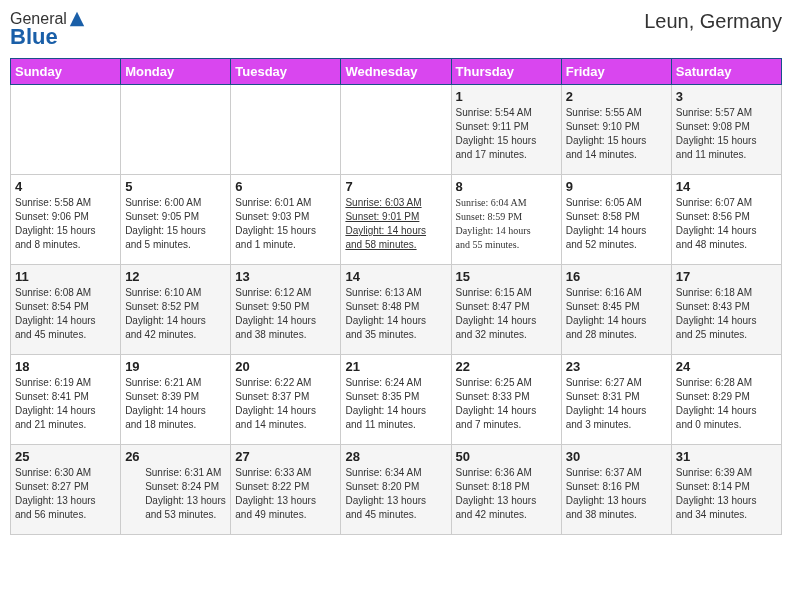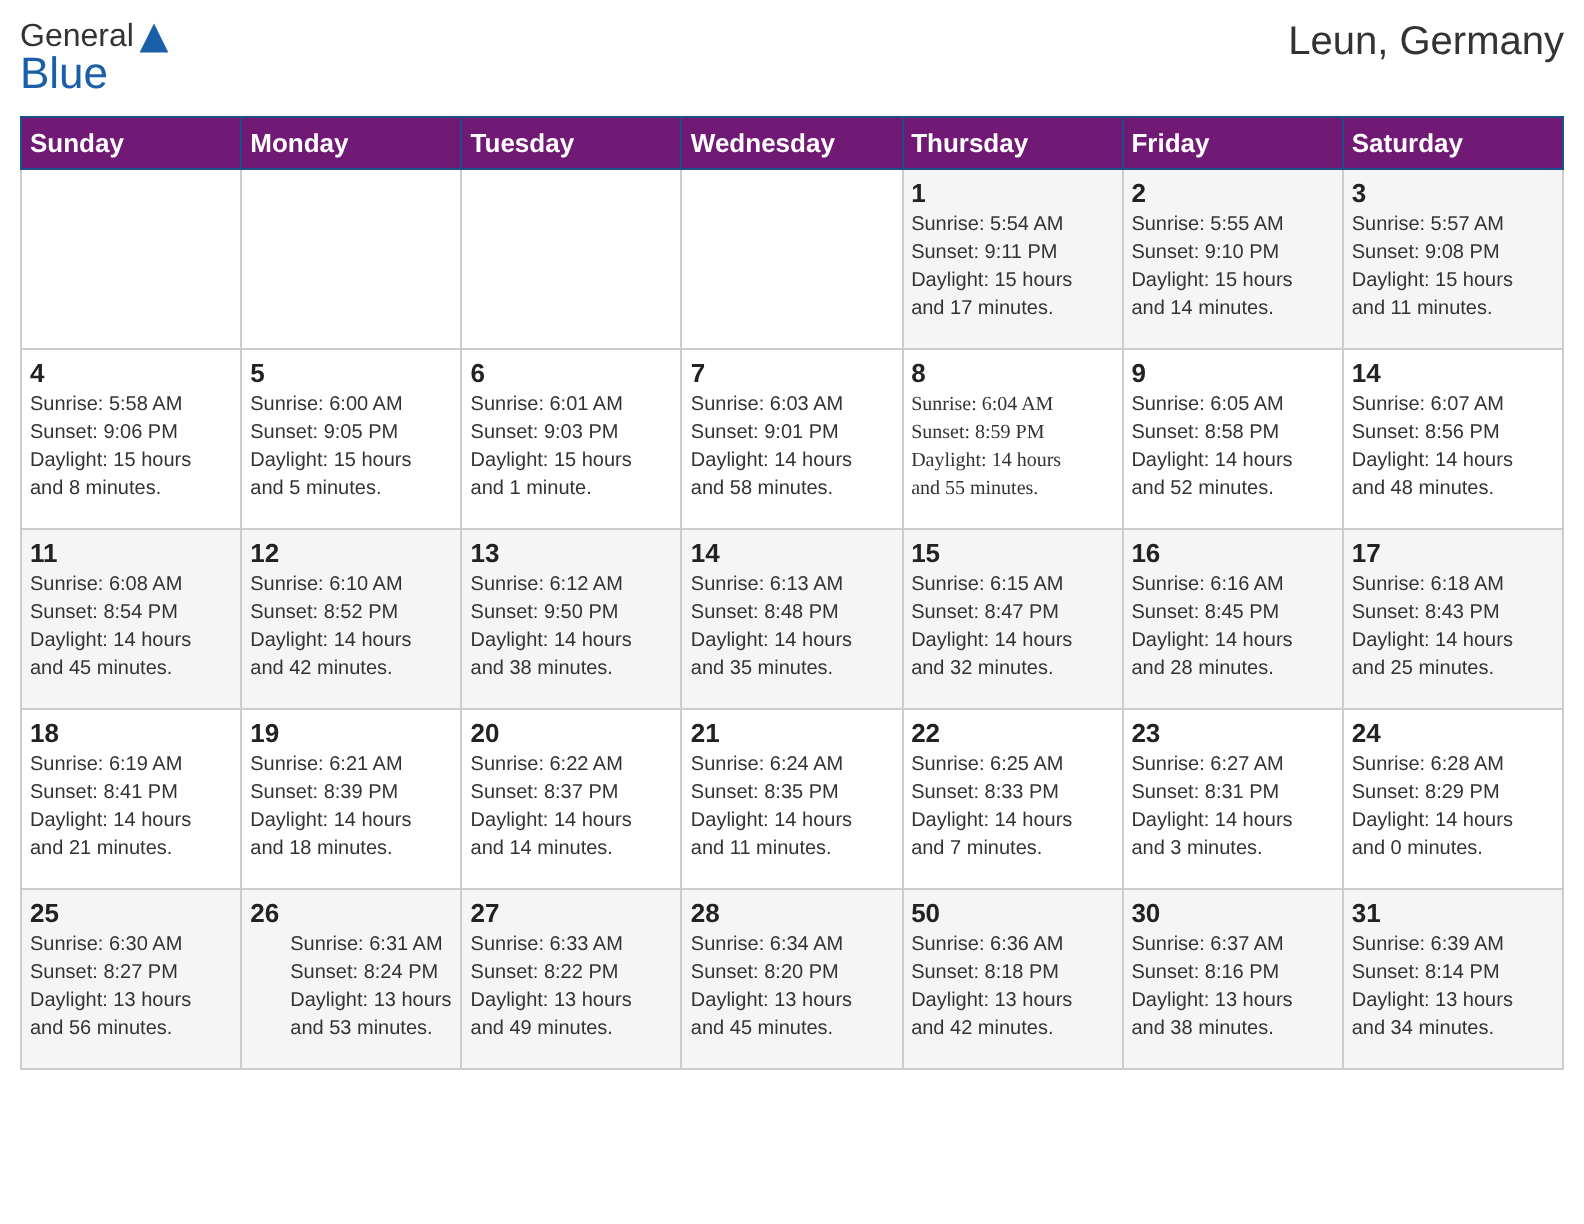--- a/index.html
+++ b/index.html
@@ -39,21 +39,21 @@
     .location {
       font-size: 20px;
       color: #333;
     }
     table {
       width: 100%;
       border-collapse: collapse;
       table-layout: fixed;
     }
     thead th {
-      background-color: #701a75;
+      background-color: #d946ef;
       color: #fff;
       font-size: 13px;
       font-weight: bold;
       padding: 5px 4px;
       text-align: left;
       border: 1px solid #1a4f8a;
     }
     tbody td {
       border: 1px solid #ccc;
       vertical-align: top;
@@ -86,21 +86,21 @@
 <div class="header">
   <div class="logo">
     <div>
       <div style="display:flex;align-items:center;">
         <span class="logo-general">General</span>
         <svg class="logo-icon" viewBox="0 0 20 20">
           <polygon points="10,2 18,18 2,18" fill="#1a5fa8"></polygon>
         </svg>
       </div>
       <div style="margin-top:-4px;">
-        <span class="logo-blue" style="font-size:22px;font-weight:normal;">Blue</span>
+        <span class="logo-blue" style="font-size:22px;font-weight:bold;">Blue</span>
       </div>
     </div>
   </div>
   <div class="title-block">
     <div class="location">Leun, Germany</div>
   </div>
 </div>
 
 <table>
   <thead>
@@ -159,21 +159,21 @@
         </td>
         <td>
           <div class="day-num">6</div>
           <div class="day-info" style="white-space: pre-line;">Sunrise: 6:01 AM
 Sunset: 9:03 PM
 Daylight: 15 hours
 and 1 minute.</div>
         </td>
         <td>
           <div class="day-num">7</div>
-          <div class="day-info" style="white-space: pre-line;">Sunrise: 6:03 AM
+          <div class="day-info" style="white-space: pre-line; text-decoration: underline;">Sunrise: 6:03 AM
 Sunset: 9:01 PM
 Daylight: 14 hours
 and 58 minutes.</div>
         </td>
         <td>
           <div class="day-num">8</div>
           <div class="day-info" style="white-space: pre-line; font-family: Liberation Serif, serif;">Sunrise: 6:04 AM
 Sunset: 8:59 PM
 Daylight: 14 hours
 and 55 minutes.</div>

